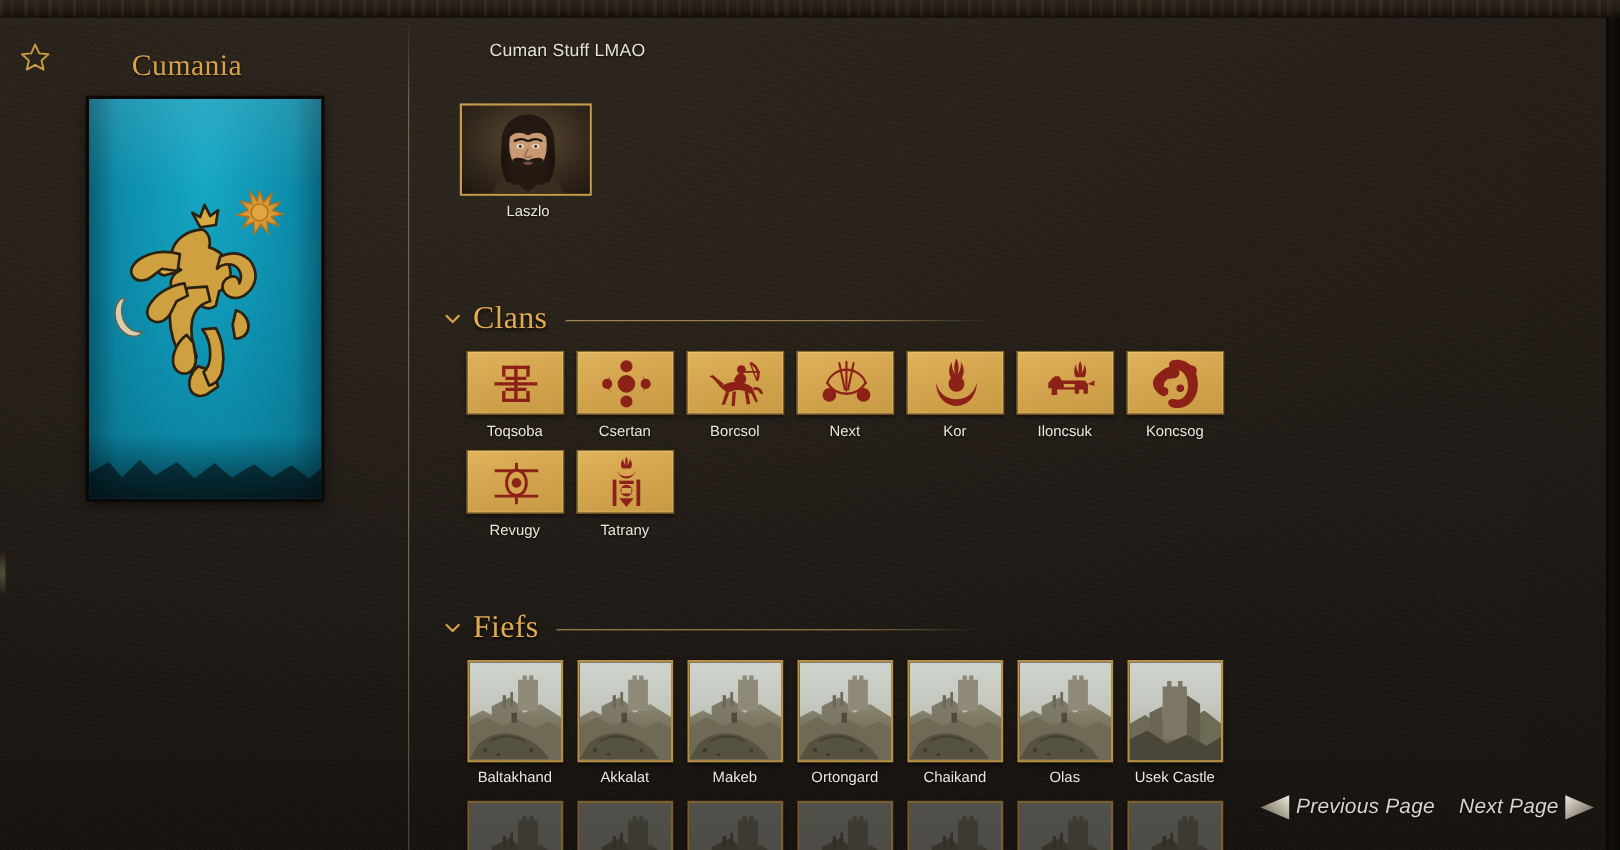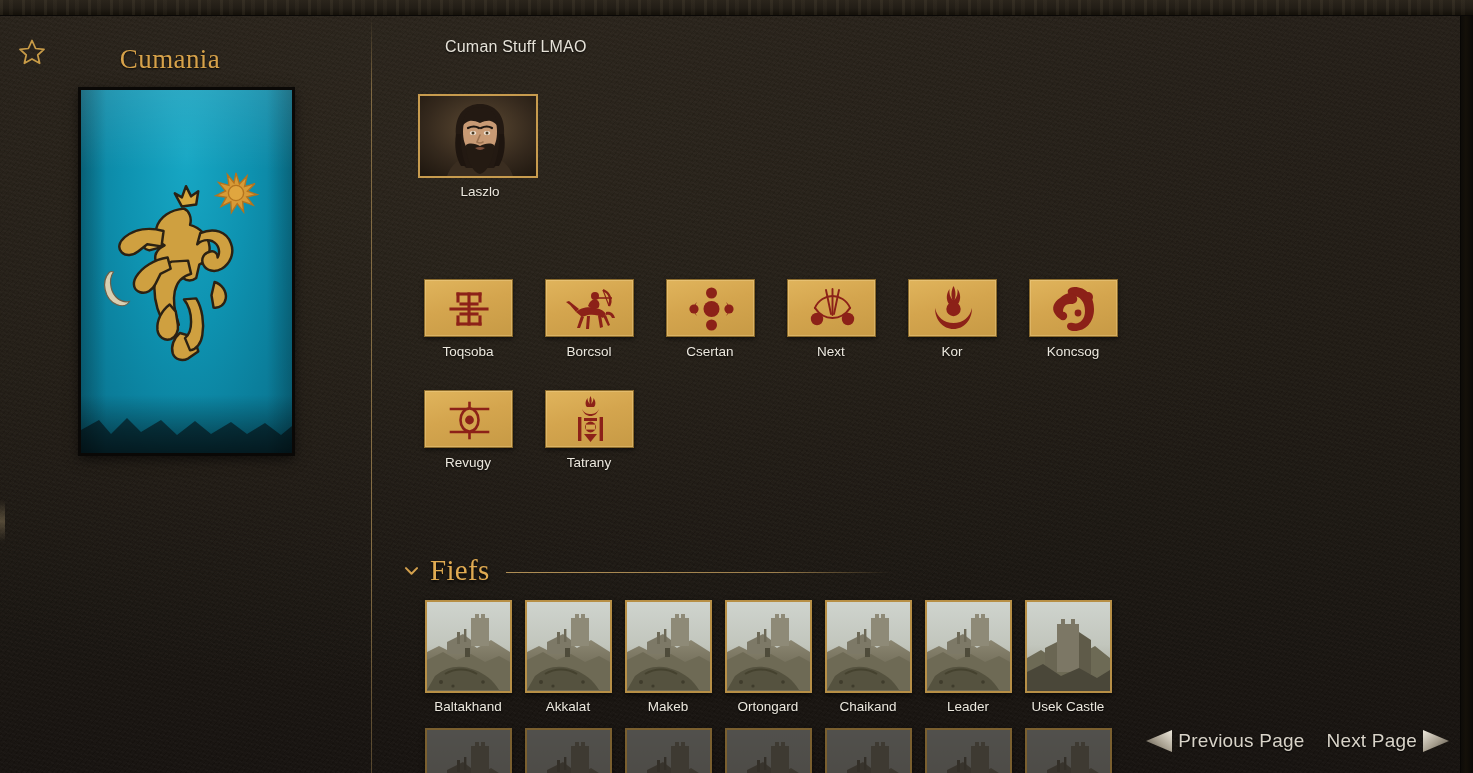--- a/index.html
+++ b/index.html
@@ -167,21 +167,21 @@
     box-shadow: 0 2px 5px rgba(0,0,0,.6);
   }
   .fief-card svg{ position:absolute; left:0; top:0; width:83px; height:89px; }
   .fief-tile .tile-label{ margin-top:6px; font-size:13.5px; }
   .fief-card.dim{ border-color:#7a5f2f; }
   .fief-card.dim svg{ opacity:.30; }
 
   
   .pager{
     position:absolute; right:20px; bottom:10px; height:44px;
-    display:flex; align-items:center; z-index:7;
+    display:flex; align-items:flex-start; z-index:7;font-style:italic;
   }
   .pg-btn{ display:flex; align-items:center; cursor:pointer; }
   .pg-label{
     color:#d8d3c8; font-size:19px; letter-spacing:.2px;
     text-shadow:0 1px 2px rgba(0,0,0,.9);
   }
   .arrow-l, .arrow-r{ width:36px; height:30px; display:block; }
   .gap{ width:22px; }
 </style>
 </head>
@@ -295,22 +295,31 @@
               <path d="M36,38 C34,50 36,62 41,70 L46,70 C42,60 40,48 41,38 Z" fill="#1e150f"></path>
               <path d="M84,38 C86,50 84,62 79,70 L74,70 C78,60 80,48 79,38 Z" fill="#1e150f"></path>
             </svg>
           </div>
           <div class="tile-label">Laszlo</div>
         </div>
       </div>
     </div>
 
     <div class="section" style="top:253px;">
-
-      <div class="grid" style="width:760px;gap:21px;">
+      <div class="sec-head">
+        <span class="chev">
+          <svg viewBox="0 0 24 24" fill="none" stroke="#d3a04d" stroke-width="2.6" stroke-linecap="round" stroke-linejoin="round">
+            <path d="M5 9 L12 16 L19 9"></path>
+          </svg>
+        </span>
+        <span class="sec-title">Clans</span>
+        <span class="sec-rule rule-clan"></span>
+      </div>
+
+      <div class="grid" style="width:760px;">
 
         <div class="clan-tile">
           <div class="clan-card">
             <svg viewBox="0 0 89 58">
               <g stroke="#8c2118" stroke-width="3.1" fill="none" stroke-linecap="square">
                 <path d="M33,14 L55,14"></path>
                   <path d="M44,14 L44,44"></path>
                 <path d="M33,44 L55,44"></path>
                   <path d="M26,29 L62,29"></path>
                 <path d="M33,14 L33,21"></path>
@@ -322,59 +331,59 @@
               </g>
             </svg>
           </div>
           <div class="tile-label">Toqsoba</div>
         </div>
 
         <div class="clan-tile">
           <div class="clan-card">
             <svg viewBox="0 0 89 58">
               <g fill="#8c2118">
-
-                <path d="M30,32 C34,28 42,26 50,28 C55,29 58,31 60,34 L57,38 C53,35 47,34 42,35 L36,37 Z"></path>
-
-                <path d="M30,32 L24,25 L20,22 L23,21 L28,25 L33,29 Z"></path>
-
-                <path d="M35,36 L31,48 L34,48 L38,37 Z"></path>
-                <path d="M41,36 L40,49 L43,49 L44,36 Z"></path>
-                <path d="M52,36 L54,48 L57,47 L55,35 Z"></path>
-                <path d="M57,36 L62,46 L64,45 L60,35 Z"></path>
-
-                <path d="M60,32 C65,31 68,34 69,38 L66,38 C65,35 63,34 60,35 Z"></path>
-
-                <path d="M42,26 C44,20 48,18 51,20 C54,22 54,26 52,28 L46,29 Z"></path>
-                <circle cx="49" cy="16" r="4"></circle>
-
-                <path d="M57,10 C64,13 66,20 63,26" stroke="#8c2118" stroke-width="2.4" fill="none"></path>
-                <path d="M57,10 L63,26" stroke="#8c2118" stroke-width="1.2" fill="none"></path>
-                <path d="M50,18 L66,18" stroke="#8c2118" stroke-width="1.6"></path>
-              </g>
-            </svg>
-          </div>
-          <div class="tile-label">Borcsol</div>
-        </div>
-
-        <div class="clan-tile">
-          <div class="clan-card">
-            <svg viewBox="0 0 89 58">
-              <g fill="#8c2118">
                 <circle cx="44.5" cy="29" r="8"></circle>
                 <circle cx="44.5" cy="13" r="5.5"></circle>
                 <circle cx="44.5" cy="45" r="5.5"></circle>
                 <path d="M30,22 A9,9 0 0 0 30,36 A12,12 0 0 1 30,22 Z"></path>
                 <path d="M59,22 A9,9 0 0 1 59,36 A12,12 0 0 0 59,22 Z"></path>
                 <circle cx="27" cy="29" r="4.6"></circle>
                 <circle cx="62" cy="29" r="4.6"></circle>
               </g>
             </svg>
           </div>
           <div class="tile-label">Csertan</div>
+        </div>
+
+        <div class="clan-tile">
+          <div class="clan-card">
+            <svg viewBox="0 0 89 58">
+              <g fill="#8c2118">
+
+                <path d="M30,32 C34,28 42,26 50,28 C55,29 58,31 60,34 L57,38 C53,35 47,34 42,35 L36,37 Z"></path>
+
+                <path d="M30,32 L24,25 L20,22 L23,21 L28,25 L33,29 Z"></path>
+
+                <path d="M35,36 L31,48 L34,48 L38,37 Z"></path>
+                <path d="M41,36 L40,49 L43,49 L44,36 Z"></path>
+                <path d="M52,36 L54,48 L57,47 L55,35 Z"></path>
+                <path d="M57,36 L62,46 L64,45 L60,35 Z"></path>
+
+                <path d="M60,32 C65,31 68,34 69,38 L66,38 C65,35 63,34 60,35 Z"></path>
+
+                <path d="M42,26 C44,20 48,18 51,20 C54,22 54,26 52,28 L46,29 Z"></path>
+                <circle cx="49" cy="16" r="4"></circle>
+
+                <path d="M57,10 C64,13 66,20 63,26" stroke="#8c2118" stroke-width="2.4" fill="none"></path>
+                <path d="M57,10 L63,26" stroke="#8c2118" stroke-width="1.2" fill="none"></path>
+                <path d="M50,18 L66,18" stroke="#8c2118" stroke-width="1.6"></path>
+              </g>
+            </svg>
+          </div>
+          <div class="tile-label">Borcsol</div>
         </div>
 
         <div class="clan-tile">
           <div class="clan-card">
             <svg viewBox="0 0 89 58">
               <g stroke="#8c2118" fill="none" stroke-width="1.9" stroke-linecap="round">
                 <path d="M38,10 L43,34"></path>
                 <path d="M44.5,9 L44.5,35"></path>
                 <path d="M51,10 L46,34"></path>
                 <path d="M27,28 C30,20 38,16 44.5,16 C51,16 59,20 62,28"></path>
@@ -393,20 +402,36 @@
               <g fill="#8c2118">
                 <path d="M44.5,6 C47,11 47,16 45.5,20 C48,17 49,13 48.5,9 C52,14 52,20 49,24 L40,24 C37,20 37,14 40.5,9 C40,13 41,17 43.5,20 C42,16 42,11 44.5,6 Z"></path>
                 <circle cx="44.5" cy="29" r="7.2"></circle>
                 <path d="M26,28 C26,40 34,49 44.5,49 C55,49 63,40 63,28 C61,37 54,43 44.5,43 C35,43 28,37 26,28 Z"></path>
               </g>
             </svg>
           </div>
           <div class="tile-label">Kor</div>
         </div>
 
+        <div class="clan-tile">
+          <div class="clan-card">
+            <svg viewBox="0 0 89 58">
+              <g fill="#8c2118">
+
+                <path d="M57,8 C59,12 59,16 58,19 C60,17 61,14 60.6,11 C63,15 63,20 61,23 L53,23 C51,20 51,15 53.4,11 C53,14 54,17 56,19 C55,16 55,12 57,8 Z"></path>
+
+                <path d="M28,28 L34,22 L38,22 L40,26 L61,26 L64,29 L64,38 L60,38 L60,34 L56,34 L56,38 L52,38 L52,34 L36,34 L36,39 L31,39 L31,33 L28,33 Z"></path>
+                <rect x="31" y="24" width="3" height="3"></rect>
+                <path d="M42,29 L52,29 L52,32 L42,32 Z" fill="#d4a54e"></path>
+                <path d="M64,29 L70,26 L70,31 Z"></path>
+              </g>
+            </svg>
+          </div>
+          <div class="tile-label">Iloncsuk</div>
+        </div>
 
         <div class="clan-tile">
           <div class="clan-card">
             <svg viewBox="0 0 89 58">
               <g fill="#8c2118">
                 <path d="M44.5,7 C56,7 64,16 64,29 C64,42 56,51 44.5,51 C40,51 37,49 37,46 C37,43 40,42 43,43 C49,45 55,40 55,31 C55,22 50,16 43,16 C39,16 37,13 38,10 C39,8 41.5,7 44.5,7 Z"></path>
                 <path d="M30,18 C35,13 41,12 45,15 C48,17 48,21 45,23 C42,25 39,23 36,25 C32,28 32,34 36,38 C33,41 28,39 25,34 C21,28 24,22 30,18 Z"></path>
                 <circle cx="58" cy="17" r="5"></circle>
                 <circle cx="33" cy="36" r="4.2"></circle>
                 <circle cx="48" cy="33" r="3.4"></circle>
@@ -659,21 +684,21 @@
       <path d="M8,74 C20,64 34,62 48,68 C58,72 66,78 72,88 L0,88 Z" fill="#55523f"></path>
       <path d="M18,72 C28,66 40,66 50,72" stroke="#45422f" stroke-width="2" fill="none"></path>
       <rect x="38" y="46" width="5" height="9" fill="#4e4b3a"></rect>
       <circle cx="14" cy="80" r="2" fill="#3f3c2c"></circle>
       <circle cx="26" cy="84" r="1.6" fill="#3f3c2c"></circle>
       <circle cx="56" cy="80" r="1.8" fill="#3f3c2c"></circle>
 
     <rect width="83" height="89" fill="none"></rect>
   </svg>
             </div>
-            <div class="tile-label">Leader</div>
+            <div class="tile-label">Olas</div>
           </div>
           <div class="fief-tile">
             <div class="fief-card">
   <svg viewBox="0 0 83 89" preserveAspectRatio="none">
     <defs>
       <linearGradient id="skya6" x1="0" y1="0" x2="0" y2="1">
         <stop offset="0%" stop-color="#cfd4ce"></stop>
         <stop offset="48%" stop-color="#c2c6bd"></stop>
         <stop offset="100%" stop-color="#9a9a88"></stop>
       </linearGradient>

